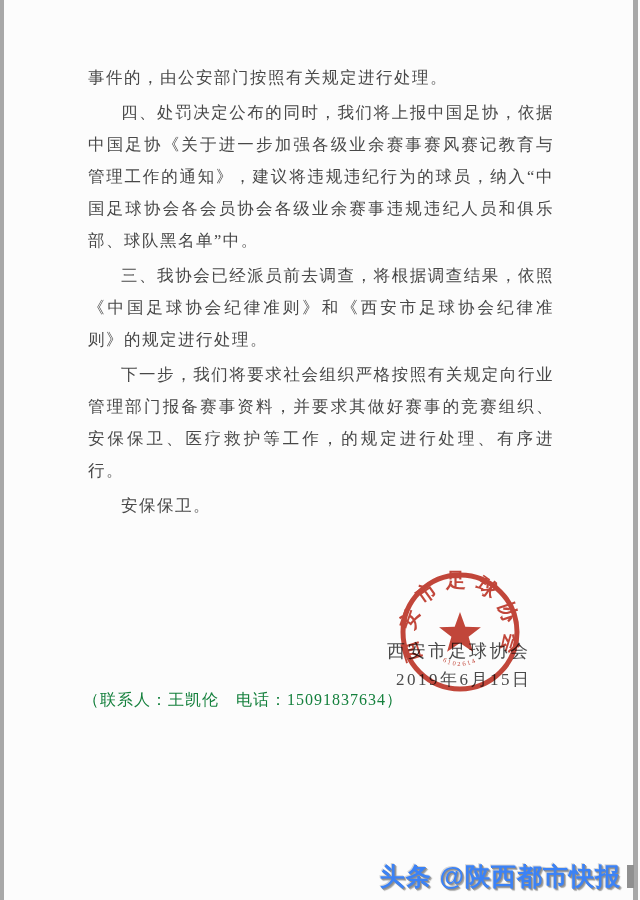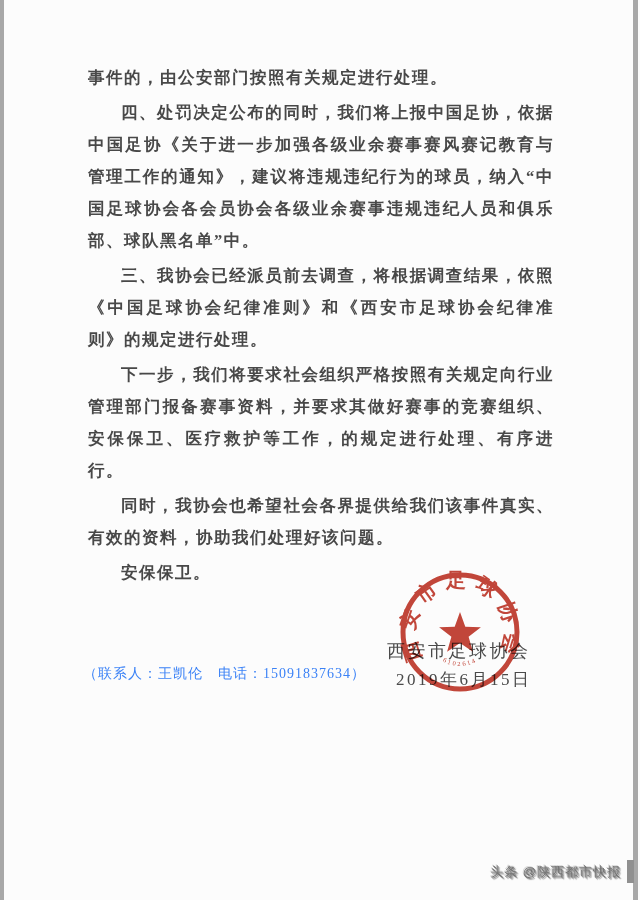--- a/index.html
+++ b/index.html
@@ -28,21 +28,20 @@
   .doc-body {
     position: absolute;
     left: 88px;
     top: 62px;
     width: 466px;
     font-size: 16.5px;
     line-height: 32px;
     letter-spacing: 1.5px;
     color: var(--text-color);
     text-align: justify;
-    font-weight: bold;
   }
   .doc-par { margin: 0 0 3px 0; text-indent: 2em; }
   .doc-par.no-indent { text-indent: 0; }
 
   .signature-org {
     position: absolute;
     left: 387px;
     top: 639px;
     font-size: 18px;
     letter-spacing: 2.5px;
@@ -54,24 +53,24 @@
     left: 396px;
     top: 668px;
     font-size: 17px;
     letter-spacing: 2.5px;
     color: #4a4a4a;
     white-space: nowrap;
   }
   .contact-line {
     position: absolute;
     left: 83px;
-    top: 665px;
-    font-size: 14px;
+    top: 690px;
+    font-size: 16px;
     letter-spacing: 1px;
-    color: #3b82f6;
+    color: #15803d;
     white-space: nowrap;
   }
 
   .seal {
     position: absolute;
     left: 385px;
     top: 559px;
     width: 150px;
     height: 150px;
     mix-blend-mode: multiply;
@@ -100,24 +99,24 @@
   .watermark {
     position: absolute;
     top: 860px;
     right: 6px;
     display: flex;
     align-items: center;
     gap: 6px;
   }
   .watermark-text {
     font-family: "Liberation Sans", "DejaVu Sans", sans-serif;
-    font-weight: normal;
-    font-size: 13px;
+    font-weight: bold;
+    font-size: 25px;
     letter-spacing: 1px;
-    color: #737373;
+    color: #3b82f6;
     text-shadow:
       1px 1px 0 #8c8c8c,
       2px 2px 1px #a2a2a2,
       -1px -1px 0 #d6d6d6;
     white-space: nowrap;
   }
   .watermark-bar {
     width: 7px;
     height: 23px;
     background: #909090;
@@ -129,21 +128,20 @@
 <div class="page">
 
   <div class="edge edge-left"></div>
   <div class="edge edge-right"></div>
 
   <div class="doc-body">
       <p class="doc-par no-indent">事件的，由公安部门按照有关规定进行处理。</p>
       <p class="doc-par">四、处罚决定公布的同时，我们将上报中国足协，依据中国足协《关于进一步加强各级业余赛事赛风赛记教育与管理工作的通知》，建议将违规违纪行为的球员，纳入“中国足球协会各会员协会各级业余赛事违规违纪人员和俱乐部、球队黑名单”中。</p>
       <p class="doc-par">三、我协会已经派员前去调查，将根据调查结果，依照《中国足球协会纪律准则》和《西安市足球协会纪律准则》的规定进行处理。</p>
       <p class="doc-par">下一步，我们将要求社会组织严格按照有关规定向行业管理部门报备赛事资料，并要求其做好赛事的竞赛组织、安保保卫、医疗救护等工作，的规定进行处理、有序进行。</p>
-      <p class="doc-par">同时，我协会也希望社会各界提供给我们该事件真实、有效的资料，协助我们处理好该问题。</p>
       <p class="doc-par">安保保卫。</p>
     </div>
 
   <div class="signature-org">西安市足球协会</div>
   <div class="signature-date">2019年6月15日</div>
 
   <svg class="seal" viewBox="0 0 150 150">
     <defs>
       <path id="sealArcTop" d="M 42.1,103.7 A 45 45 0 1 1 107.9,103.7" fill="none"></path>
       <path id="sealArcBottom" d="M 49,95 A 34 34 0 0 0 101,95" fill="none"></path>

